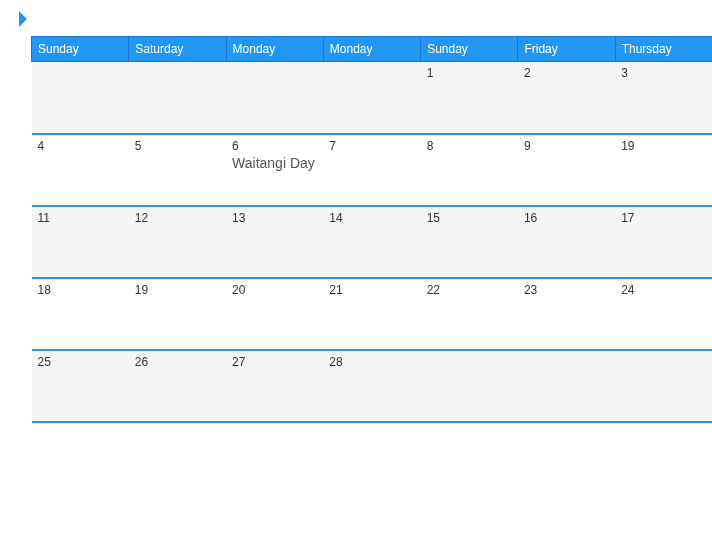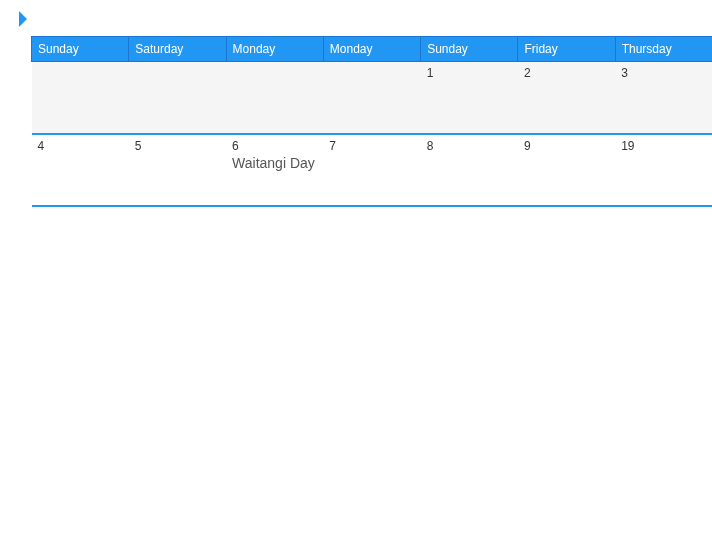--- a/index.html
+++ b/index.html
@@ -163,15 +163,78 @@
           <td>
             <span class="day-number">8</span>
           </td>
           <td>
             <span class="day-number">9</span>
           </td>
           <td>
             <span class="day-number">19</span>
           </td>
         </tr>
+        <tr>
+          <td>
+            <span class="day-number">11</span>
+          </td>
+          <td>
+            <span class="day-number">12</span>
+          </td>
+          <td>
+            <span class="day-number">13</span>
+          </td>
+          <td>
+            <span class="day-number">14</span>
+          </td>
+          <td>
+            <span class="day-number">15</span>
+          </td>
+          <td>
+            <span class="day-number">16</span>
+          </td>
+          <td>
+            <span class="day-number">17</span>
+          </td>
+        </tr>
+        <tr>
+          <td>
+            <span class="day-number">18</span>
+          </td>
+          <td>
+            <span class="day-number">19</span>
+          </td>
+          <td>
+            <span class="day-number">20</span>
+          </td>
+          <td>
+            <span class="day-number">21</span>
+          </td>
+          <td>
+            <span class="day-number">22</span>
+          </td>
+          <td>
+            <span class="day-number">23</span>
+          </td>
+          <td>
+            <span class="day-number">24</span>
+          </td>
+        </tr>
+        <tr>
+          <td>
+            <span class="day-number">25</span>
+          </td>
+          <td>
+            <span class="day-number">26</span>
+          </td>
+          <td>
+            <span class="day-number">27</span>
+          </td>
+          <td>
+            <span class="day-number">28</span>
+          </td>
+          <td></td>
+          <td></td>
+          <td></td>
+        </tr>
       </tbody>
   </table>
 </div>
 
 </body></html>

